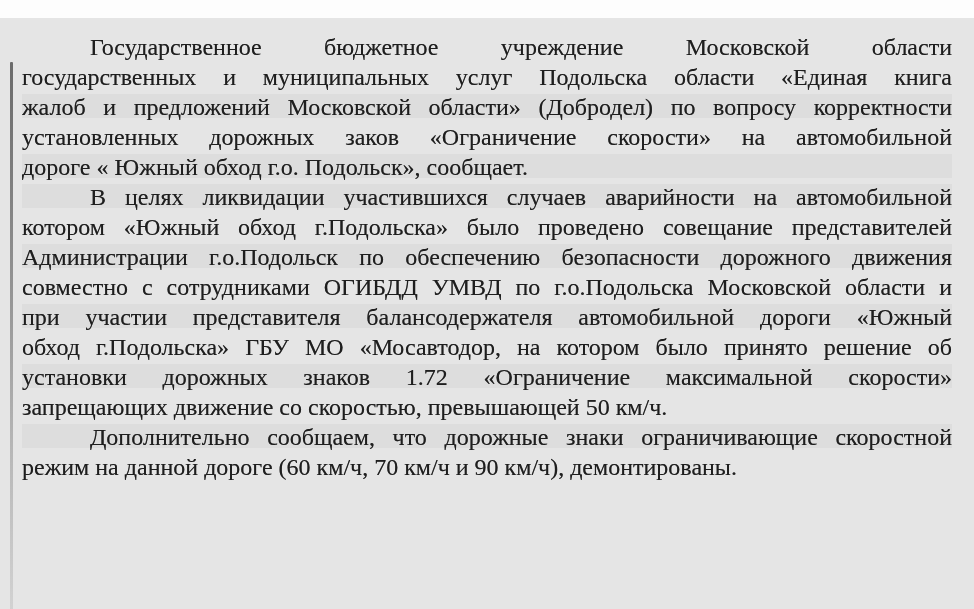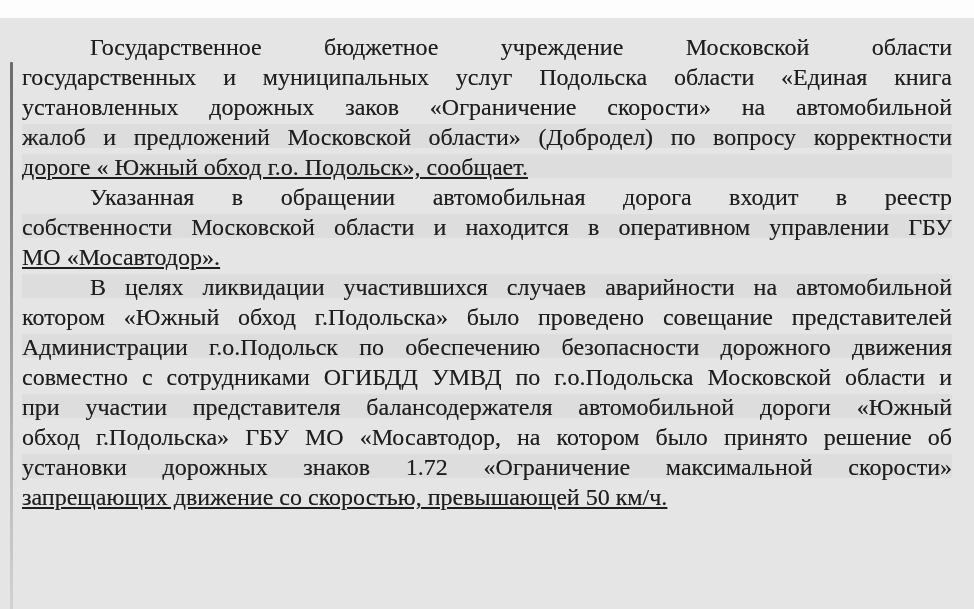--- a/index.html
+++ b/index.html
@@ -50,53 +50,51 @@
     text-align: justify;
     text-align-last: justify;
     white-space: normal;
     overflow: hidden;
   }
   .line.first {
     padding-left: 68px;
   }
   .line.last {
     text-align-last: left;
-    text-decoration: underline;
   }
   
   .line.shade {
     background: linear-gradient(to bottom,
       rgba(0,0,0,0) 8%,
       rgba(0,0,0,0.035) 8%,
       rgba(0,0,0,0.035) 88%,
       rgba(0,0,0,0) 88%);
   }
 </style>
 </head>
 <body>
 
 <div class="page">
   <div class="scan-artifact"></div>
   <div class="text-block" id="letter-body">
       <div class="para">
         <div class="line first">Государственное бюджетное учреждение Московской области</div>
         <div class="line">государственных и муниципальных услуг Подольска области «Единая книга</div>
+        <div class="line shade">жалоб и предложений Московской области» (Добродел) по вопросу корректности</div>
         <div class="line">установленных дорожных заков «Ограничение скорости» на автомобильной</div>
-        <div class="line shade">жалоб и предложений Московской области» (Добродел) по вопросу корректности</div>
         <div class="line last shade">дороге « Южный обход г.о. Подольск», сообщает.</div>
-      </div>
-      <div class="para">
-        <div class="line first">Указанная в обращении автомобильная дорога входит в реестр</div>
-        <div class="line shade">собственности Московской области и находится в оперативном управлении ГБУ</div>
-        <div class="line last">МО «Мосавтодор».</div>
       </div>
       <div class="para">
         <div class="line first shade">В целях ликвидации участившихся случаев аварийности на автомобильной</div>
         <div class="line">котором «Южный обход г.Подольска» было проведено совещание представителей</div>
         <div class="line shade">Администрации г.о.Подольск по обеспечению безопасности дорожного движения</div>
         <div class="line">совместно с сотрудниками ОГИБДД УМВД по г.о.Подольска Московской области и</div>
         <div class="line shade">при участии представителя балансодержателя автомобильной дороги «Южный</div>
         <div class="line">обход г.Подольска» ГБУ МО «Мосавтодор, на котором было принято решение об</div>
         <div class="line shade">установки дорожных знаков 1.72 «Ограничение максимальной скорости»</div>
         <div class="line last">запрещающих движение со скоростью, превышающей 50 км/ч.</div>
       </div>
+      <div class="para">
+        <div class="line first shade">Дополнительно сообщаем, что дорожные знаки ограничивающие скоростной</div>
+        <div class="line last">режим на данной дороге (60 км/ч, 70 км/ч и 90 км/ч), демонтированы.</div>
+      </div>
     </div>
 </div>
 
 </body></html>

